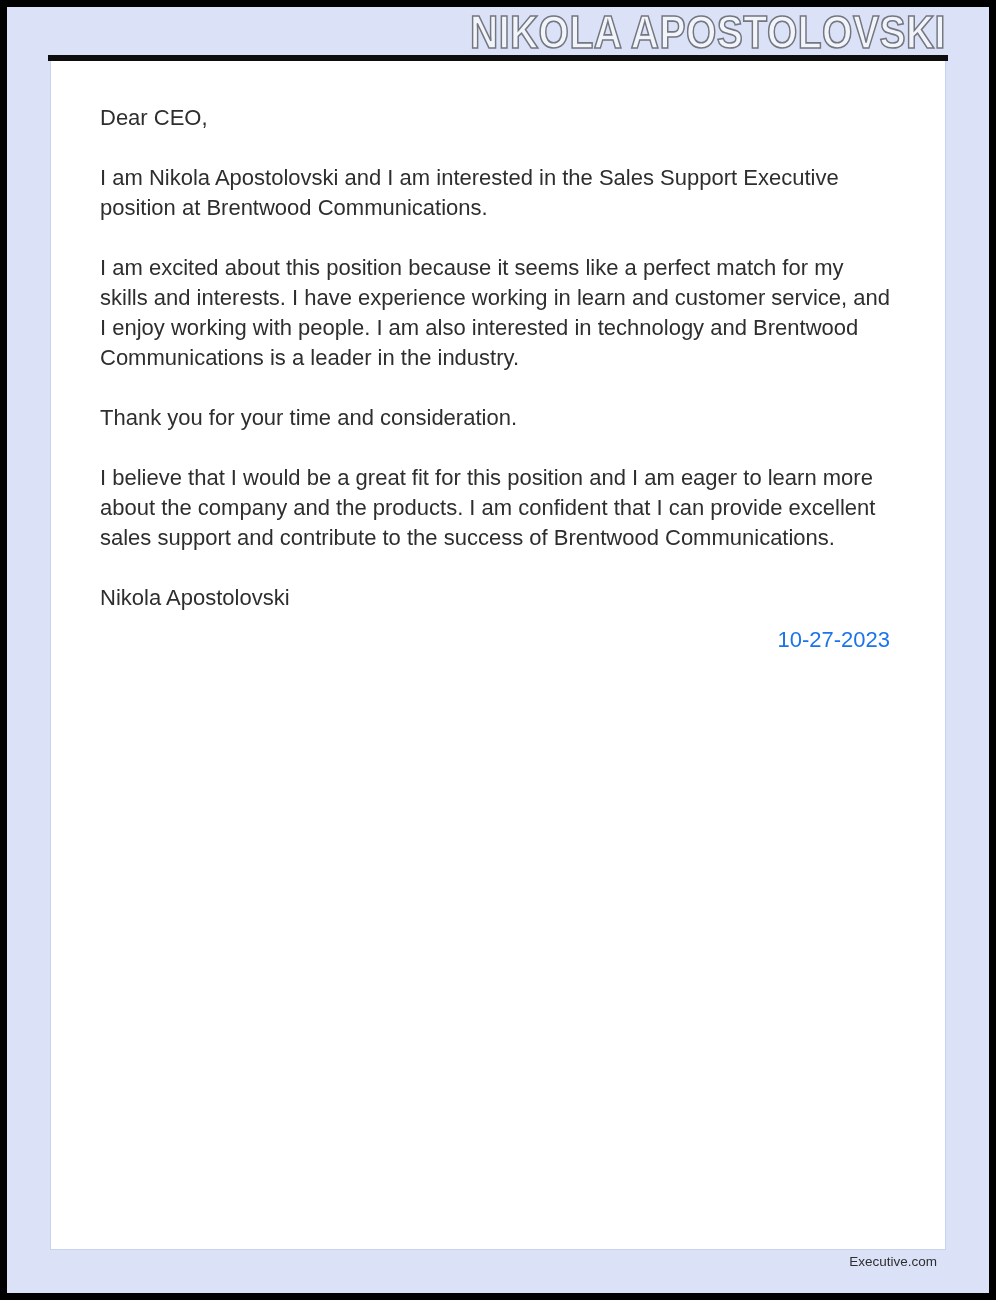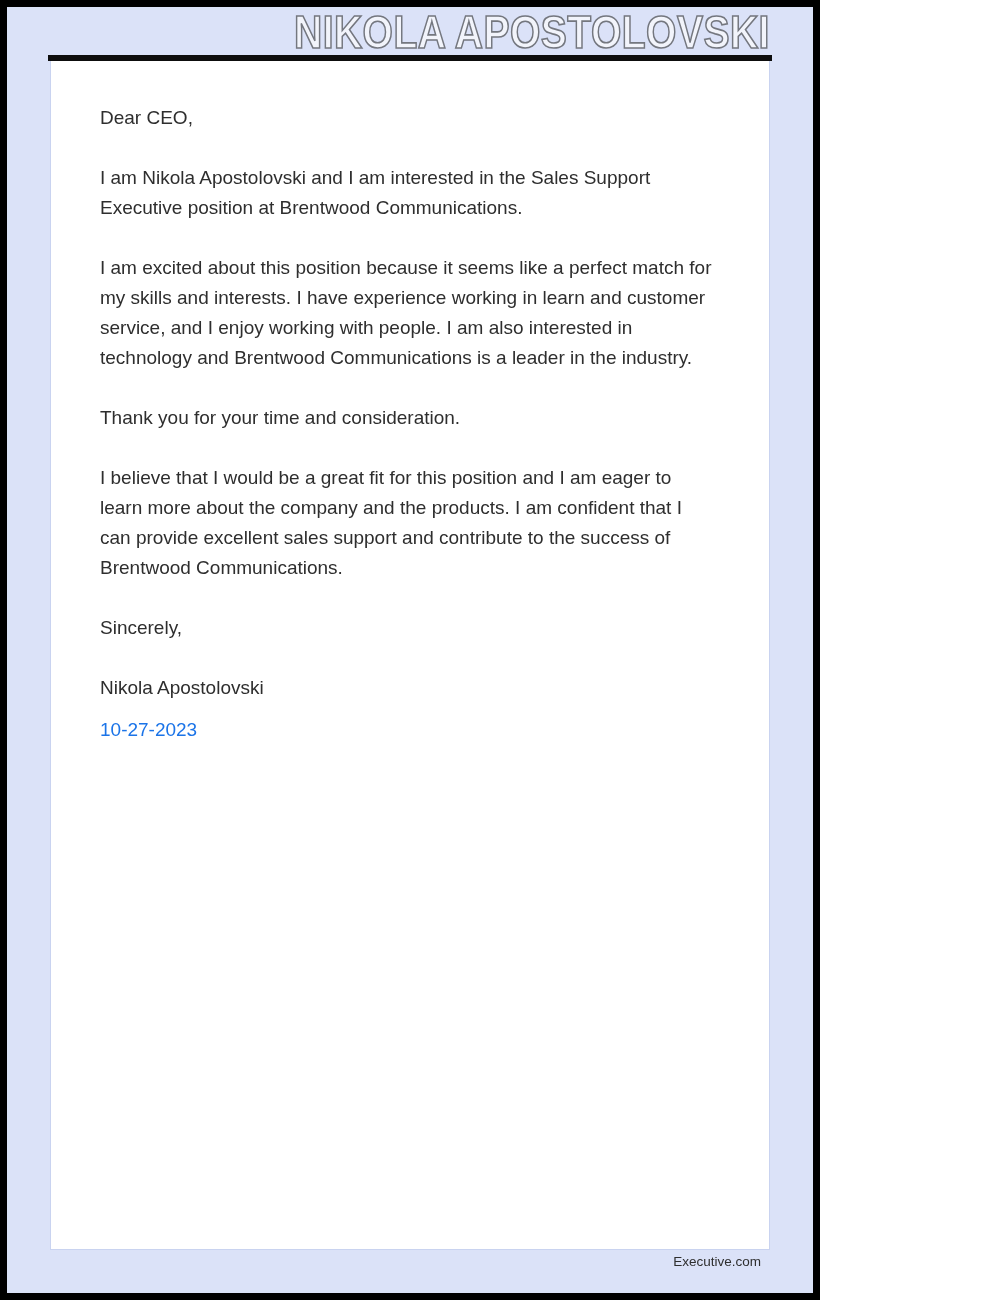--- a/index.html
+++ b/index.html
@@ -2,21 +2,21 @@
 <html><head>
 <meta charset="utf-8">
 <style>
   * { margin: 0; padding: 0; box-sizing: border-box; }
   html, body {
     width: 996px;
     font-family: "Liberation Sans", sans-serif;
   }
   .frame {
     position: relative;
-    width: 820px;
+    width: 996px;
     height: 1300px;
     background: #dbe2f8;
     border: 7px solid #000000;
     overflow: hidden;
   }
   
   .header {
     position: absolute;
     top: 2px;
     left: 0;
@@ -53,27 +53,28 @@
     top: 54px;
     left: 43px;
     right: 43px;
     height: 1189px;
     background: #ffffff;
     border: 1px solid #c9d3f0;
     border-top: none;
     padding: 42px 55px 0 49px;
   }
   .page p {
-    font-size: 19px;
+    font-size: 22px;
     line-height: 30px;
     color: #2e2e2e;
     margin: 0 0 30px 0;
   }
   .page p.date-line {
     margin-top: -18px; 
+    text-align: right;
   }
   .date-link {
     color: #1b74e8;
     text-decoration: none;
     cursor: pointer;
   }
   .footer {
     position: absolute;
     right: 52px;
     bottom: 24px;
@@ -96,21 +97,20 @@
     <p>Dear CEO,</p>
 
     <p>I am Nikola Apostolovski and I am interested in the Sales Support Executive position at Brentwood Communications.</p>
 
     <p>I am excited about this position because it seems like a perfect match for my skills and interests. I have experience working in learn and customer service, and I enjoy working with people. I am also interested in technology and Brentwood Communications is a leader in the industry.</p>
 
     <p>Thank you for your time and consideration.</p>
 
     <p>I believe that I would be a great fit for this position and I am eager to learn more about the company and the products. I am confident that I can provide excellent sales support and contribute to the success of Brentwood Communications.</p>
 
-    <p>Sincerely,</p>
 
     <p>Nikola Apostolovski</p>
 
     <p class="date-line">
       <a class="date-link" style="color: rgb(27, 116, 232);">10-27-2023</a>
     </p>
   </main>
 
   <div class="footer">Executive.com</div>
 

